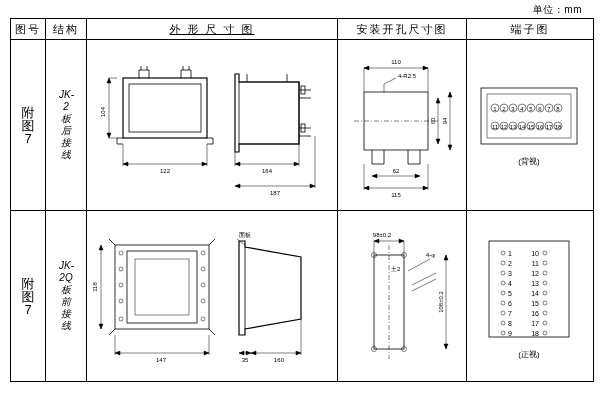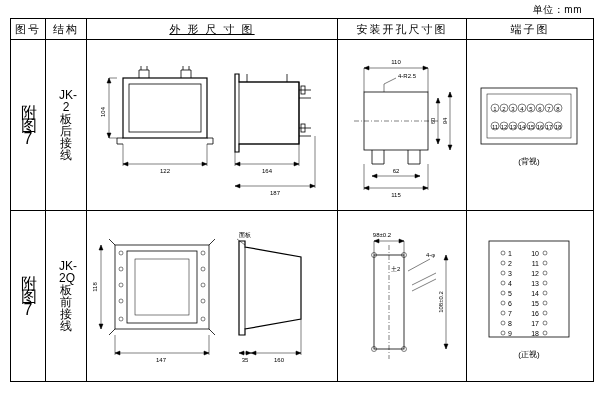--- a/index.html
+++ b/index.html
@@ -41,26 +41,26 @@
   }
   .col-no{width:34px;}
   .col-struct{width:40px;}
   .col-outline{width:250px;text-decoration:underline;}
   .col-hole{width:128px;}
   .col-term{width:126px;}
 
   td.rowcell{height:170px;}
 
   .vtext{
-    font-size:16px;
+    font-size:13px;
     line-height:13px;
     width:14px;
     margin:0 auto;
   }
-  .vtext.small{font-size:12px;line-height:12px;}
+  .vtext.small{font-size:10px;line-height:12px;font-style:italic;}
 
   .cellwrap{position:relative;width:100%;height:100%;}
 
   svg{display:block;}
   .dl{stroke:#000;fill:none;stroke-width:.8;}
   .dl2{stroke:#000;fill:none;stroke-width:1.2;}
   .thin{stroke:#000;fill:none;stroke-width:.5;}
   .dash{stroke:#000;fill:none;stroke-width:.5;stroke-dasharray:5 2 1 2;}
   .hatch{stroke:#000;stroke-width:.5;}
   .txt{font-family:"Liberation Sans", sans-serif;font-size:6px;fill:#000;}

